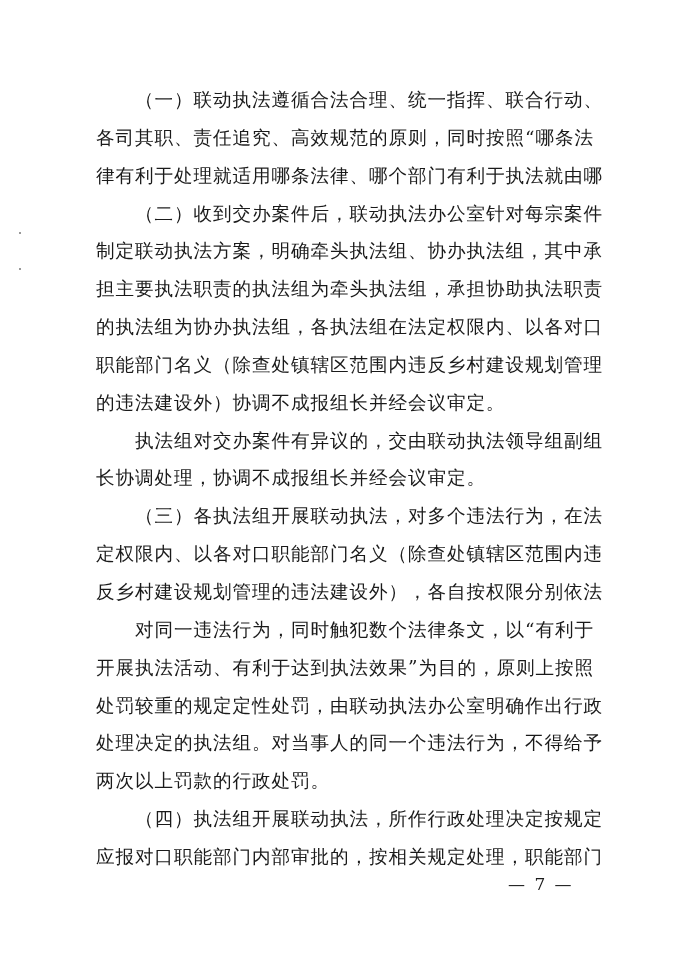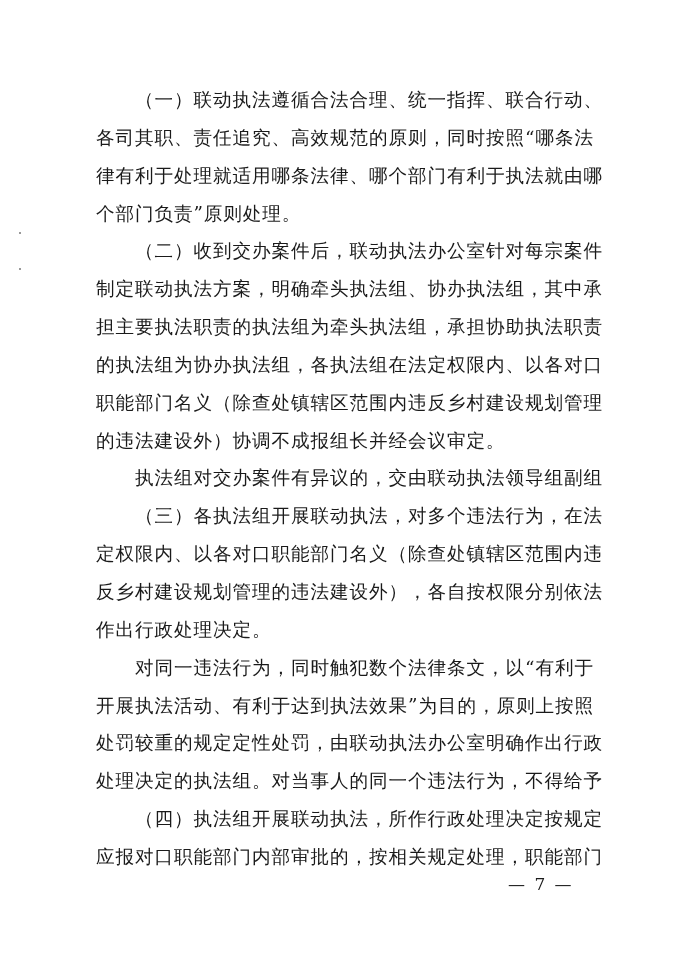--- a/index.html
+++ b/index.html
@@ -148,21 +148,20 @@
         <span class="ch">门</span>
         <span class="ch">有</span>
         <span class="ch">利</span>
         <span class="ch">于</span>
         <span class="ch">执</span>
         <span class="ch">法</span>
         <span class="ch">就</span>
         <span class="ch">由</span>
         <span class="ch">哪</span>
       </div>
-    <div class="line last">个部门负责”原则处理。</div>
 
     <div class="line indent">
         <span class="ch">（</span>
         <span class="ch">二</span>
         <span class="ch">）</span>
         <span class="ch">收</span>
         <span class="ch">到</span>
         <span class="ch">交</span>
         <span class="ch">办</span>
         <span class="ch">案</span>
@@ -316,20 +315,21 @@
         <span class="ch">联</span>
         <span class="ch">动</span>
         <span class="ch">执</span>
         <span class="ch">法</span>
         <span class="ch">领</span>
         <span class="ch">导</span>
         <span class="ch">组</span>
         <span class="ch">副</span>
         <span class="ch">组</span>
       </div>
+    <div class="line last">长协调处理，协调不成报组长并经会议审定。</div>
 
     <div class="line indent">
         <span class="ch">（</span>
         <span class="ch">三</span>
         <span class="ch">）</span>
         <span class="ch">各</span>
         <span class="ch">执</span>
         <span class="ch">法</span>
         <span class="ch">组</span>
         <span class="ch">开</span>
@@ -399,21 +399,20 @@
         <span class="ch">各</span>
         <span class="ch">自</span>
         <span class="ch">按</span>
         <span class="ch">权</span>
         <span class="ch">限</span>
         <span class="ch">分</span>
         <span class="ch">别</span>
         <span class="ch">依</span>
         <span class="ch">法</span>
       </div>
-    <div class="line last">作出行政处理决定。</div>
 
     <div class="line indent">
         <span class="ch">对</span>
         <span class="ch">同</span>
         <span class="ch">一</span>
         <span class="ch">违</span>
         <span class="ch">法</span>
         <span class="ch">行</span>
         <span class="ch">为</span>
         <span class="ch">，</span>
@@ -511,20 +510,21 @@
         <span class="ch">违</span>
         <span class="ch">法</span>
         <span class="ch">行</span>
         <span class="ch">为</span>
         <span class="ch">，</span>
         <span class="ch">不</span>
         <span class="ch">得</span>
         <span class="ch">给</span>
         <span class="ch">予</span>
       </div>
+    <div class="line last">两次以上罚款的行政处罚。</div>
 
     <div class="line indent">
         <span class="ch">（</span>
         <span class="ch">四</span>
         <span class="ch">）</span>
         <span class="ch">执</span>
         <span class="ch">法</span>
         <span class="ch">组</span>
         <span class="ch">开</span>
         <span class="ch">展</span>

